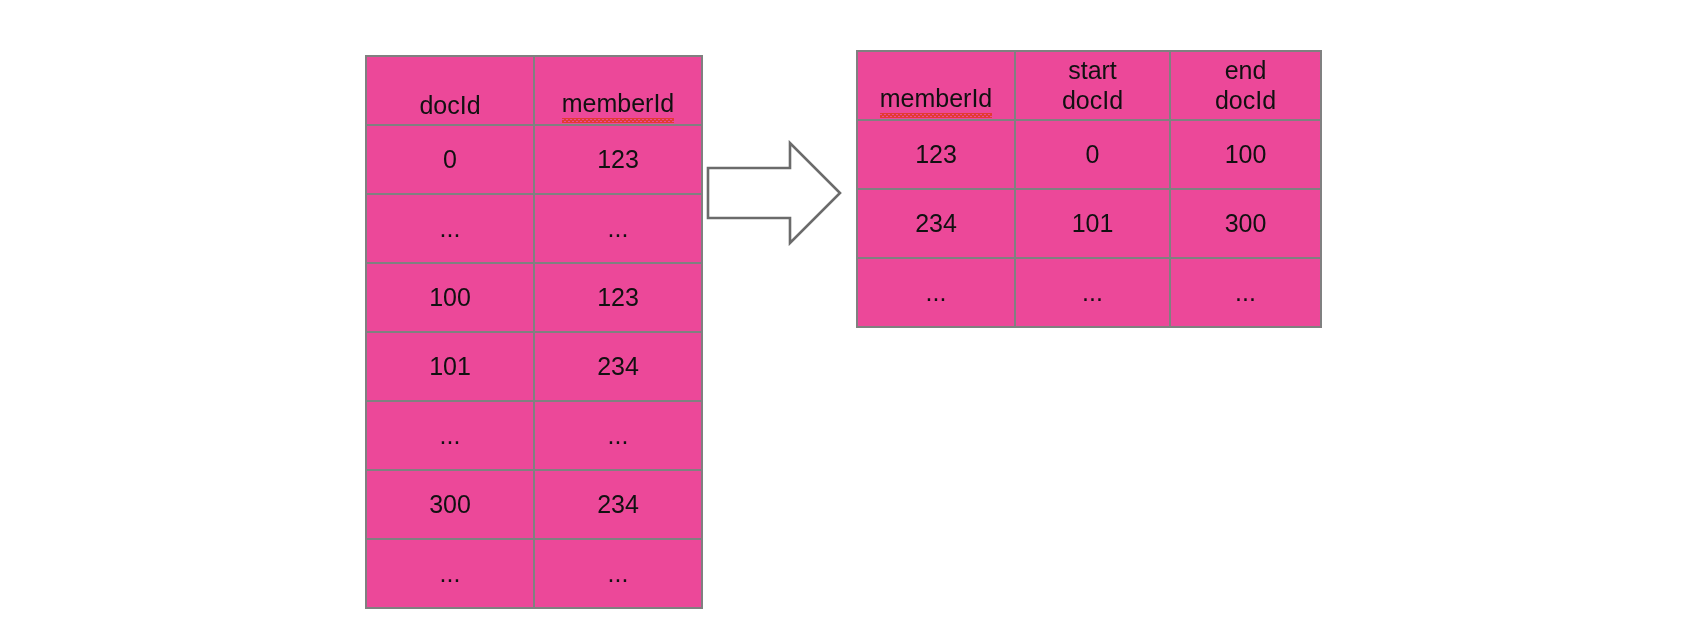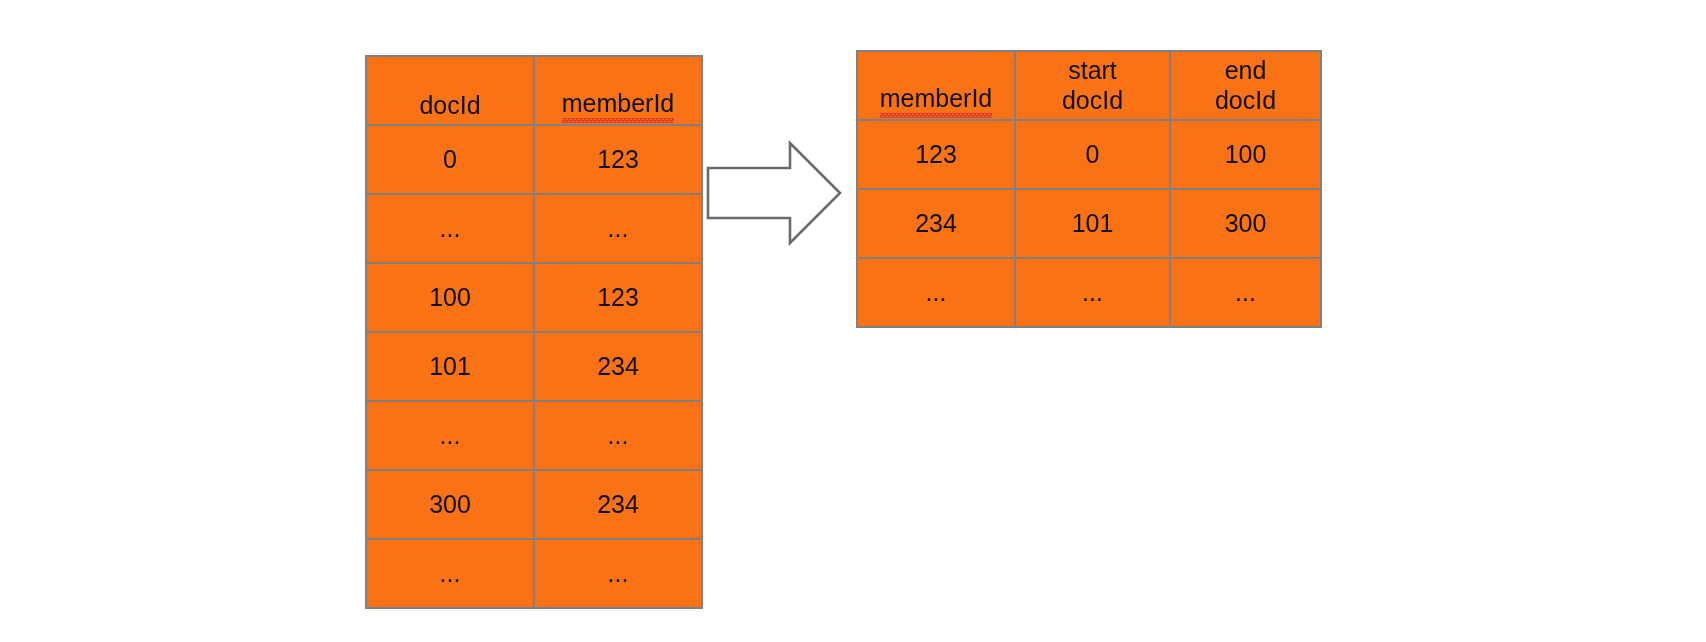--- a/index.html
+++ b/index.html
@@ -26,21 +26,21 @@
   .grid-table {
     position: absolute;
     border-collapse: collapse;
     background: #ffffff;
     table-layout: fixed;
   }
   .grid-table td {
     border: 2px solid #808080;
     text-align: center;
     vertical-align: middle;
-    background: #f97316;
+    background: #ec4899;
     color: #111111;
     font-size: 25px;
     line-height: 1.18;
     font-weight: 400;
     padding: 0 4px;
     white-space: pre-line;
   }
   .grid-table td.header-cell {
     font-size: 25px;
   }

